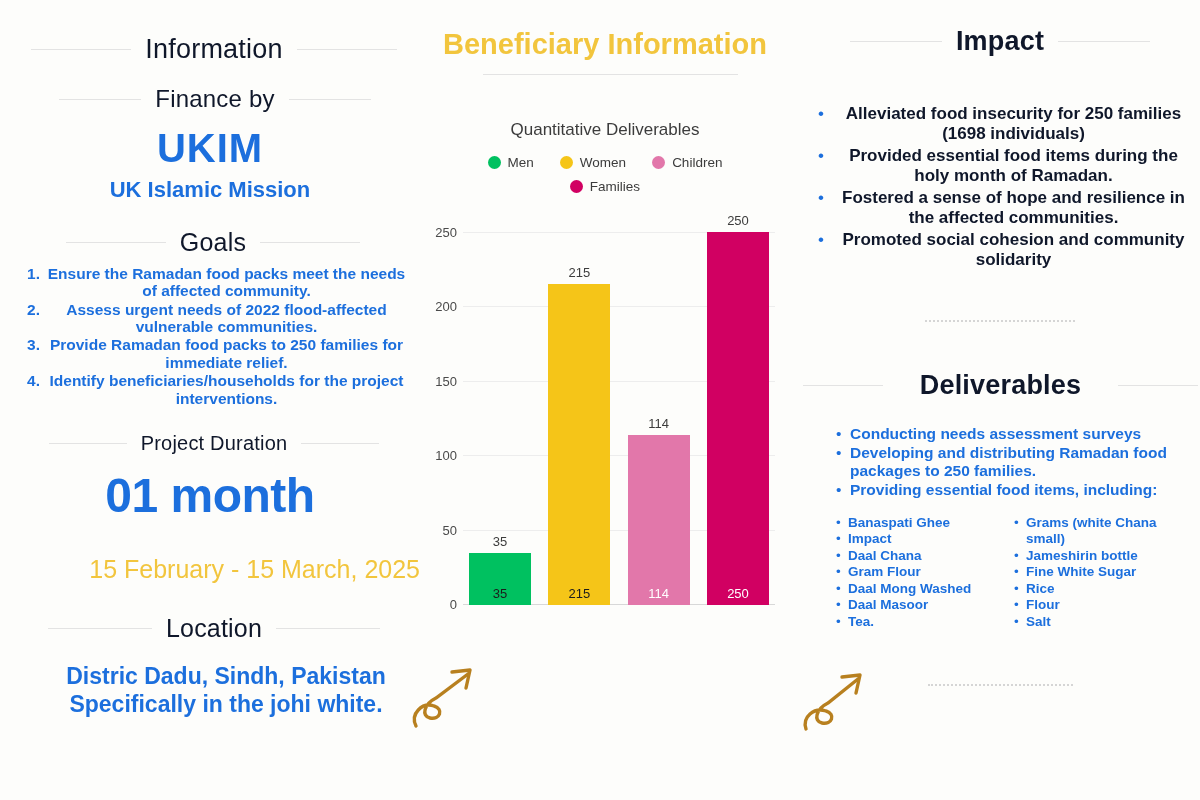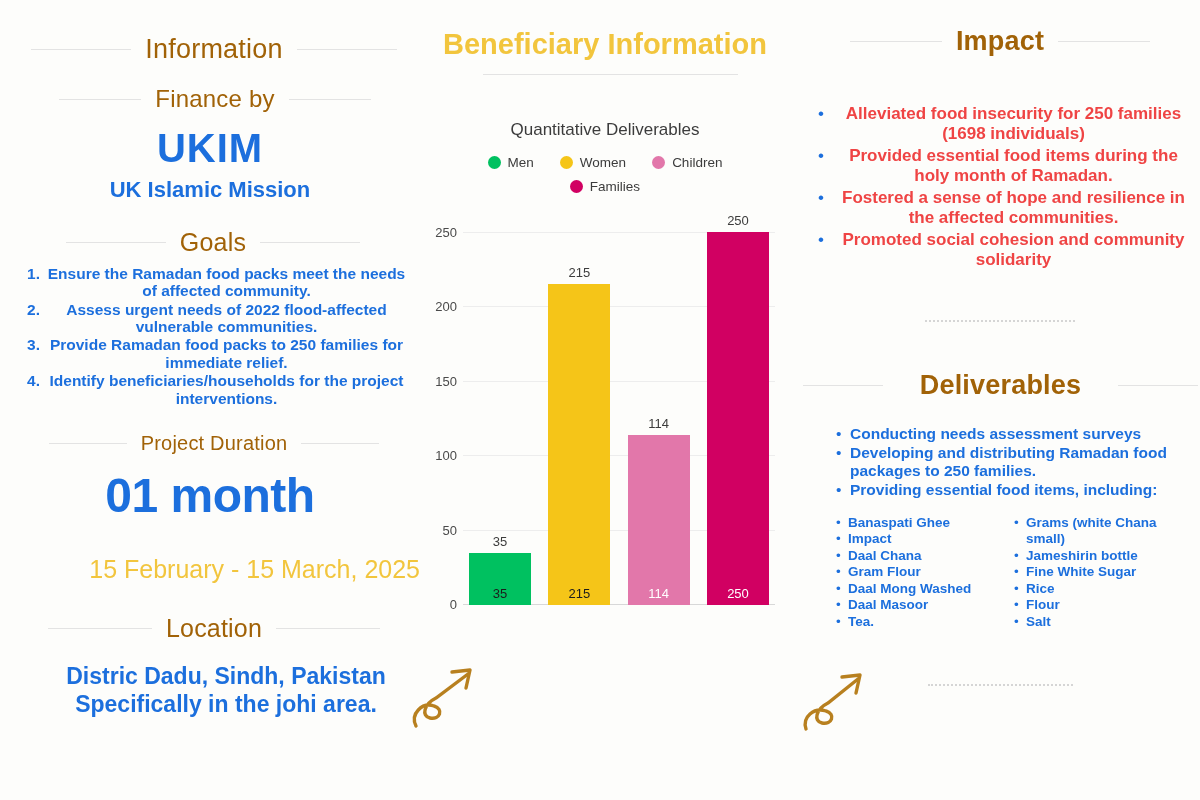--- a/index.html
+++ b/index.html
@@ -13,21 +13,21 @@
   .page{position:relative;width:1200px;height:800px;}
 
   
   .col{position:absolute;top:0;height:800px;box-sizing:border-box;}
   .col-left{left:0;width:420px;}
 
   
   .rule-head{display:flex;align-items:center;justify-content:center;gap:14px;}
   .rule-head .line{flex:0 0 auto;height:1px;background:#e3e3e3;}
   .rule-head .txt{
-    color:#a16207;font-weight:400;white-space:nowrap;letter-spacing:.2px;
+    color:#0f172a;font-weight:400;white-space:nowrap;letter-spacing:.2px;
   }
 
   
   .h-information{position:absolute;left:14px;top:34px;width:400px;}
   .h-information .line{width:100px;}
   .h-information .txt{font-size:27px;}
 
   .h-finance{position:absolute;left:20px;top:85px;width:390px;}
   .h-finance .line{width:82px;}
   .h-finance .txt{font-size:24px;}
@@ -117,21 +117,21 @@
 
   
   .h-impact{position:absolute;left:820px;top:26px;width:360px;}
   .h-impact .line{width:92px;}
   .h-impact .txt{font-size:27px;font-weight:bold;}
 
   .impact-list{position:absolute;left:800px;top:104px;width:400px;}
   .impact-li{display:flex;align-items:flex-start;margin-bottom:2px;}
   .impact-bullet{flex:0 0 24px;text-align:right;padding-right:9px;color:#1c6fdd;
                  font-size:17px;line-height:1.18;}
-  .impact-txt{flex:1 1 auto;text-align:center;color:#ef4444;font-weight:bold;
+  .impact-txt{flex:1 1 auto;text-align:center;color:#0f172a;font-weight:bold;
               font-size:17px;line-height:1.18;padding-right:6px;}
 
   .dotted-div{
     position:absolute;height:0;border-top:2px dotted #cfcfcf;opacity:.85;
   }
   .dd-1{left:925px;top:320px;width:150px;}
   .dd-2{left:928px;top:684px;width:145px;}
 
   .h-deliver{position:absolute;left:828px;top:370px;width:345px;gap:37px;}
   .h-deliver .line{width:80px;}
@@ -210,21 +210,21 @@
     <div class="duration-dates">15 February - 15 March, 2025</div>
 
     <div class="rule-head h-location">
       <span class="line"></span>
       <span class="txt">Location</span>
       <span class="line"></span>
     </div>
 
     <div class="location-text">
       <div>Distric Dadu, Sindh, Pakistan</div>
-      <div>Specifically in the johi area.</div>
+      <div>Specifically in the johi white.</div>
     </div>
   </div>
 
   <div class="h-benef">Beneficiary Information</div>
   <div class="benef-rule"></div>
 
   <div class="chart-title">Quantitative Deliverables</div>
 
   <div class="legend">
     <div class="legend-row">

